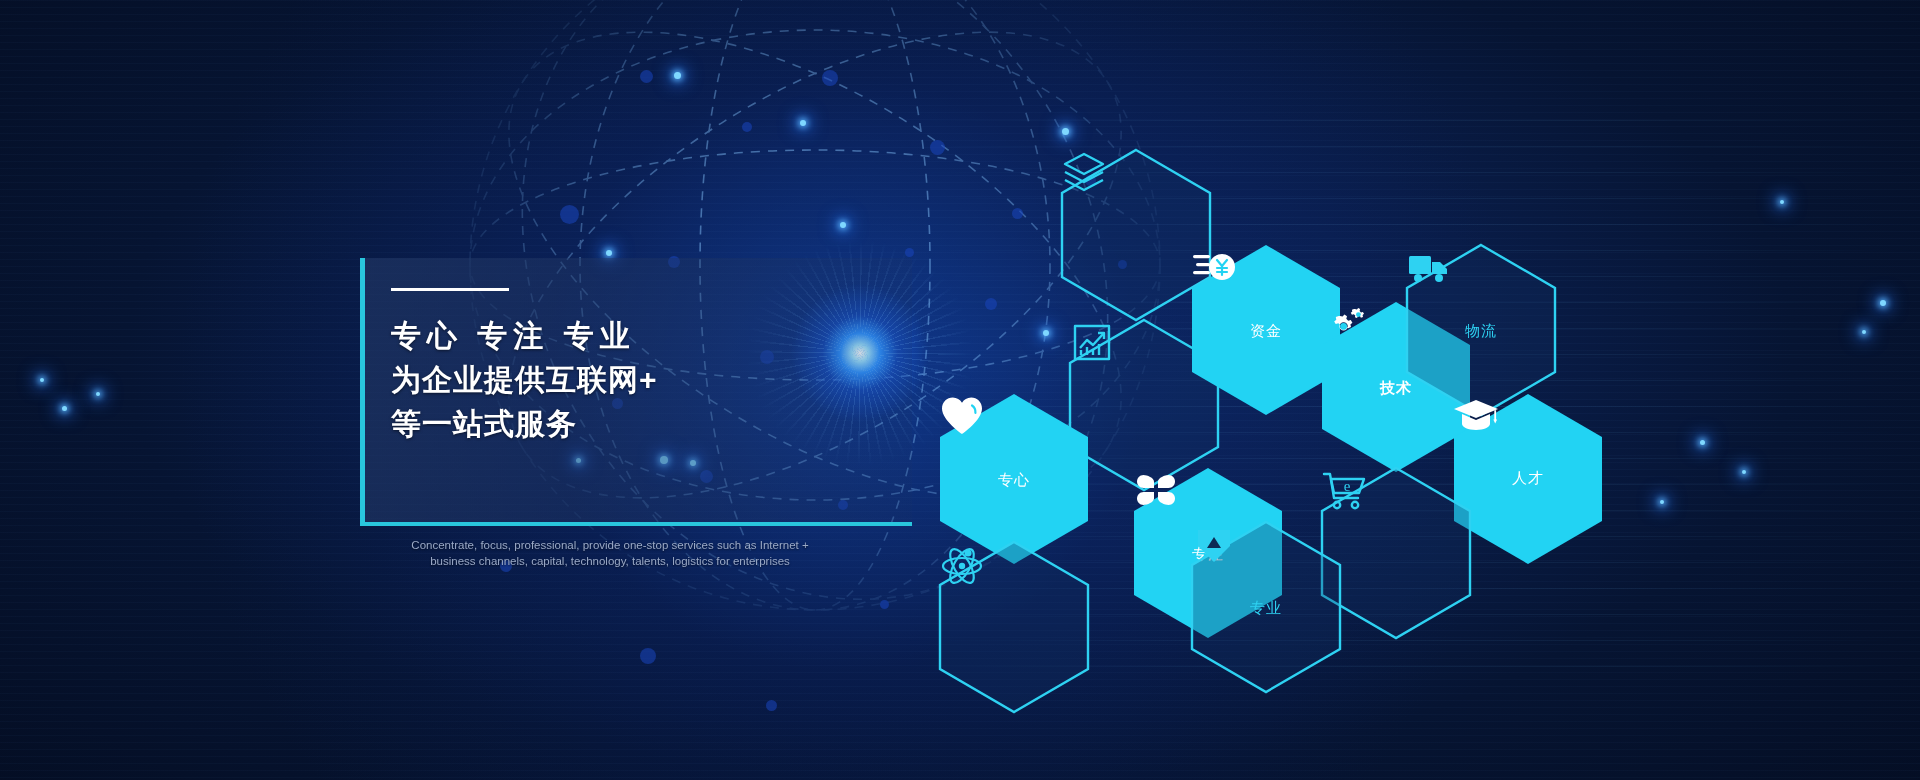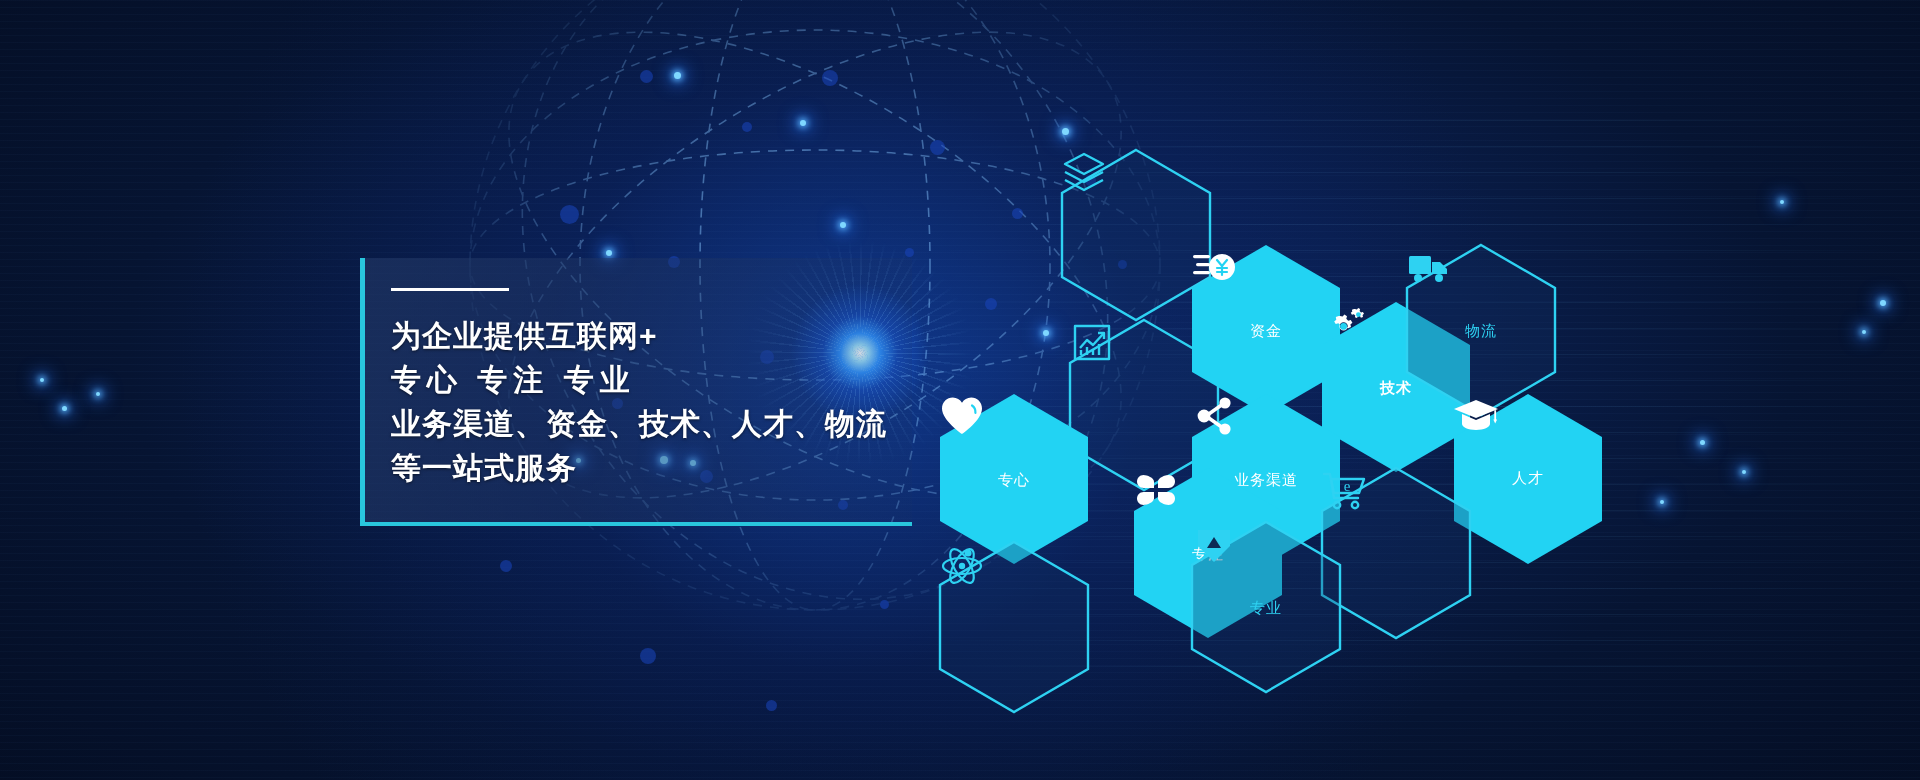--- a/index.html
+++ b/index.html
@@ -164,26 +164,26 @@
     <div class="glowdot" style="left:1862px;top:330px;width:4px;height:4px;"></div>
     <div class="glowdot" style="left:1780px;top:200px;width:4px;height:4px;"></div>
     <div class="glowdot" style="left:1700px;top:440px;width:5px;height:5px;"></div>
     <div class="glowdot" style="left:1742px;top:470px;width:4px;height:4px;"></div>
     <div class="glowdot" style="left:1660px;top:500px;width:4px;height:4px;"></div>
   </div>
 
   <div class="panel">
     <div class="rule"></div>
     <div class="tlines">
+      <div class="tline first">专心  专注  专业</div>
       <div class="tline">为企业提供互联网+</div>
-      <div class="tline first">专心  专注  专业</div>
-      <div class="tline">业务渠道、资金、技术、人才、物流</div>
       <div class="tline">等一站式服务</div>
     </div>
   </div>
+  <div class="subtitle">Concentrate, focus, professional, provide one-stop services such as Internet + business channels, capital, technology, talents, logistics for enterprises</div>
 
   <div class="hexwrap">
 
     <div class="hex outline" style="left:1060px;top:148px;">
       <svg viewBox="0 0 152 174">
           <polygon points="76,2 150,45 150,129 76,172 2,129 2,45" fill="rgba(16,48,96,0.30)" stroke="#2ed2f2" stroke-width="2.4"></polygon>
         </svg>
       <div class="content">
         <svg class="ico" viewBox="0 0 48 48" fill="none" stroke="#2ed2f2" stroke-width="2.4" stroke-linejoin="round">
           <polygon points="24,6 43,16 24,26 5,16"></polygon>
@@ -269,39 +269,20 @@
         </svg>
       <div class="content">
         <svg class="ico" viewBox="0 0 48 48">
           <path fill="#ffffff" d="M24 42S4 28.5 4 16.5C4 10 9 5.5 14.8 5.5c4 0 7.3 2.2 9.2 5.2 1.9-3 5.2-5.2 9.2-5.2C39 5.5 44 10 44 16.5 44 28.5 24 42 24 42z"></path>
           <path fill="none" stroke="#22d3f3" stroke-width="2.2" stroke-linecap="round" d="M34 13.5c2.6 1.6 3.6 4.3 3.4 7.4"></path>
         </svg>
         <div class="lbl">专心</div>
       </div>
     </div>
 
-    <div class="hex filled" style="left:1190px;top:392px;">
-      <svg viewBox="0 0 152 174">
-          <polygon points="76,2 150,45 150,129 76,172 2,129 2,45" fill="#22d3f3"></polygon>
-        </svg>
-      <div class="content">
-        <svg class="ico" viewBox="0 0 48 48">
-          <g stroke="#ffffff" stroke-width="3.4" stroke-linecap="round">
-            <line x1="16" y1="24" x2="33" y2="12"></line>
-            <line x1="16" y1="24" x2="33" y2="36"></line>
-          </g>
-          <g fill="#ffffff">
-            <circle cx="14" cy="24" r="6.4"></circle>
-            <circle cx="35" cy="11" r="5.6"></circle>
-            <circle cx="35" cy="37" r="5.6"></circle>
-          </g>
-        </svg>
-        <div class="lbl">业务渠道</div>
-      </div>
-    </div>
 
     <div class="hex filled" style="left:1452px;top:392px;font-family:Liberation Mono, monospace;">
       <svg viewBox="0 0 152 174">
           <polygon points="76,2 150,45 150,129 76,172 2,129 2,45" fill="#22d3f3"></polygon>
         </svg>
       <div class="content">
         <svg class="ico" viewBox="0 0 48 48" fill="#ffffff">
           <polygon points="24,8 46,17 24,26 2,17"></polygon>
           <path d="M10 22v10c0 3 6.3 6 14 6s14-3 14-6V22l-14 6z"></path>
           <path d="M43.2 18.2v10.4" stroke="#ffffff" stroke-width="1.8" fill="none"></path>

